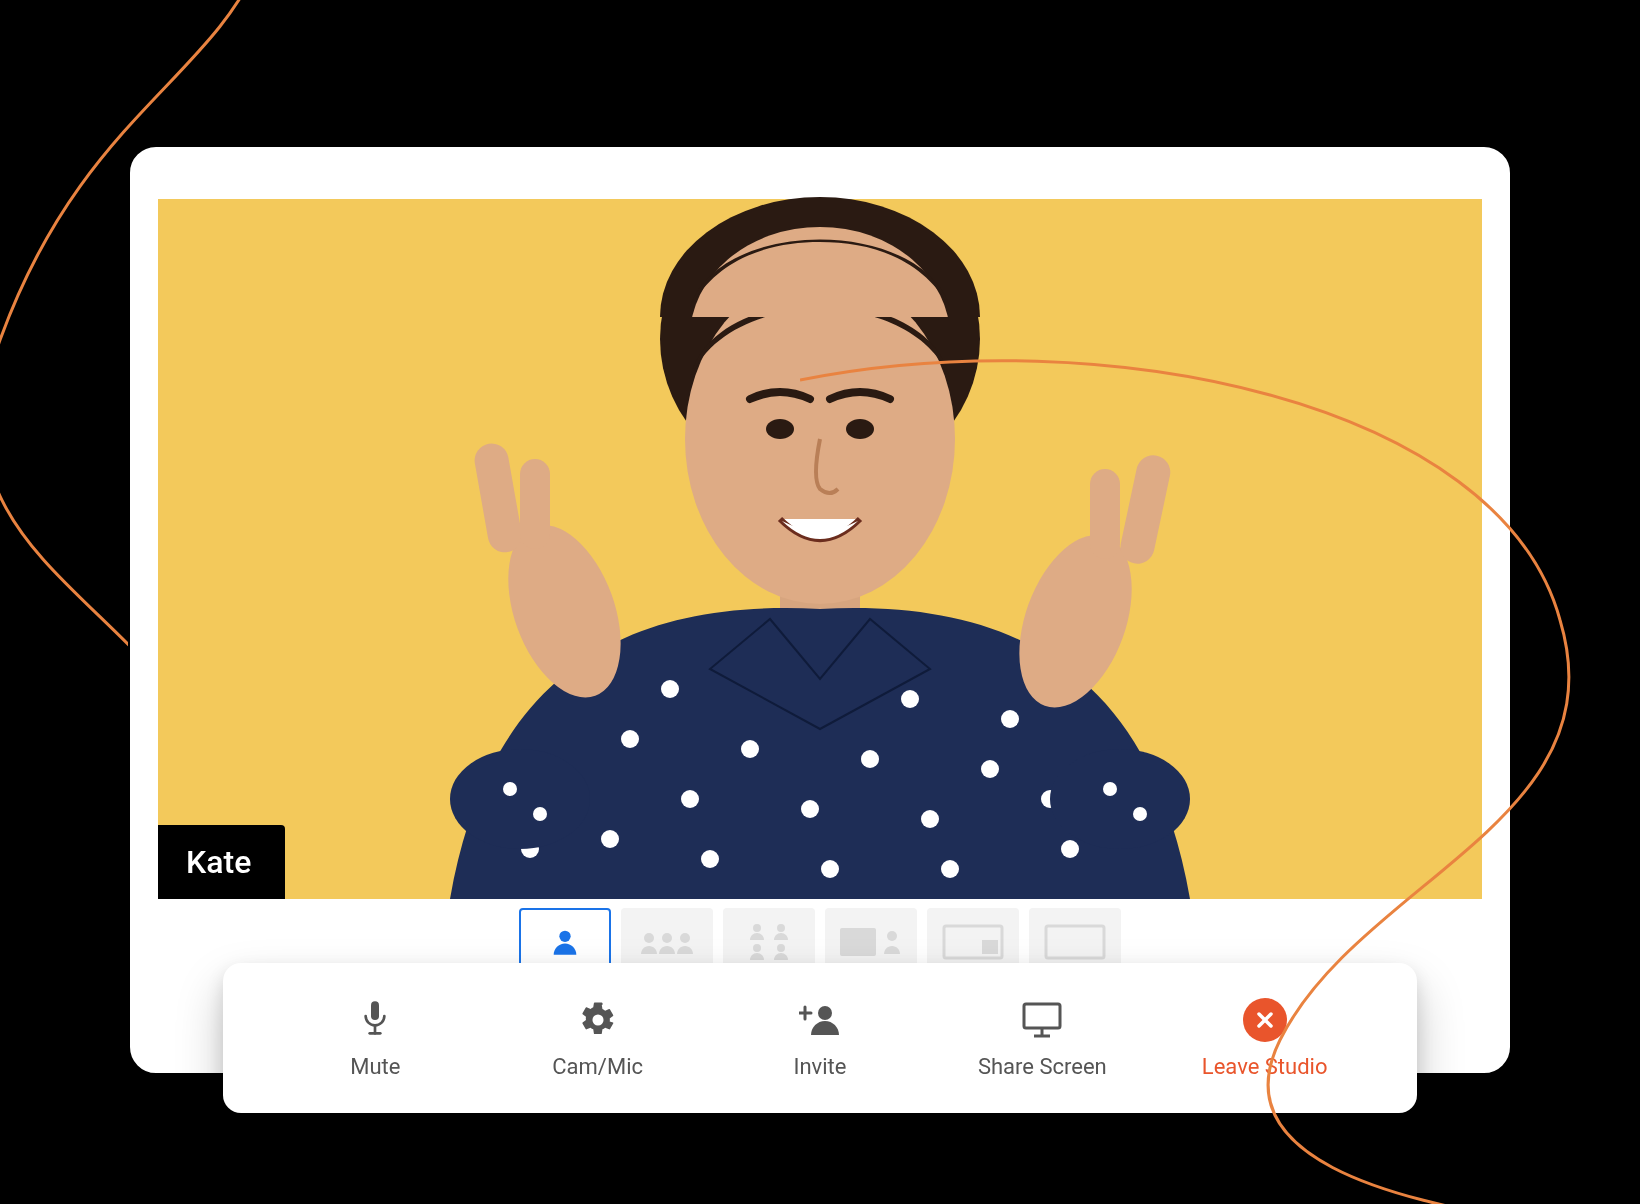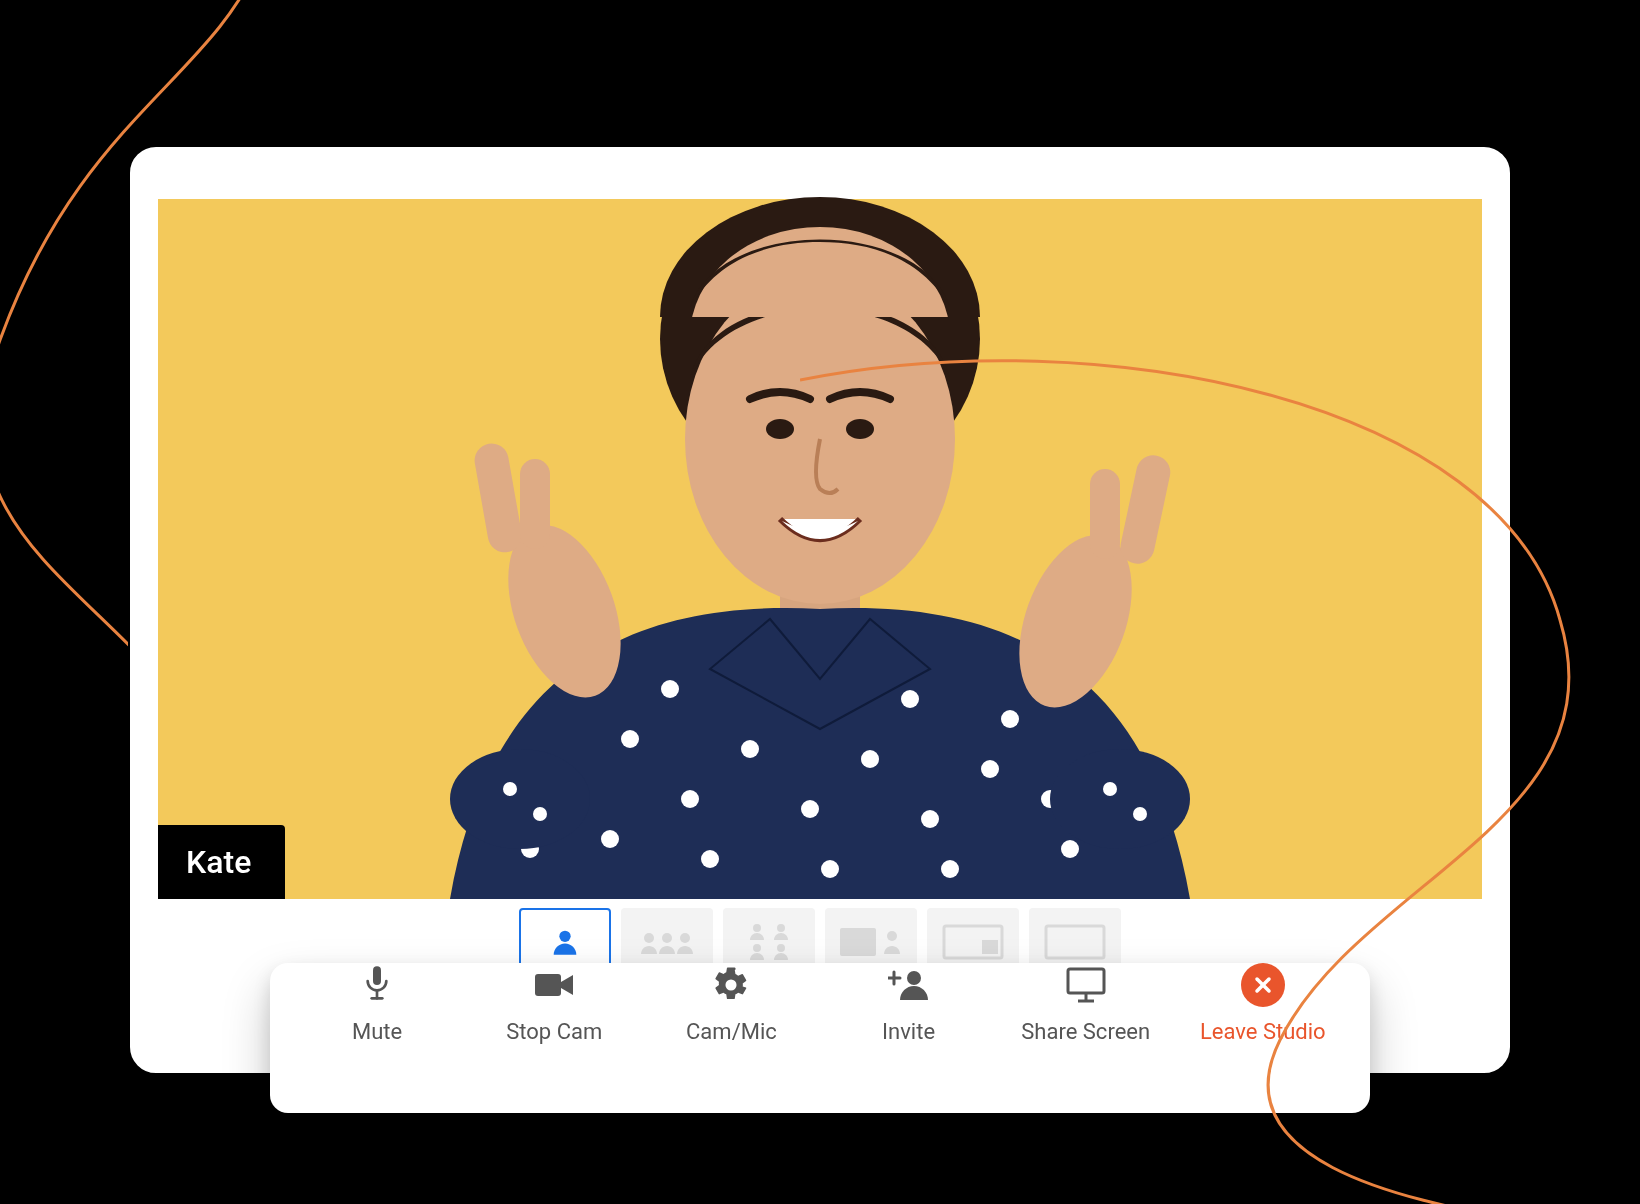--- a/index.html
+++ b/index.html
@@ -103,26 +103,27 @@
     background: #fff;
     border: 2px solid #1a73e8;
   }
   .layout-item svg { display: block; }
 
   .toolbar {
     position: absolute;
     left: 50%;
     transform: translateX(-50%);
     bottom: -40px;
-    width: 1100px;
+    width: 1194px;
     height: 150px;
     background: #fff;
     border-radius: 18px;
     box-shadow: 0 24px 48px rgba(0,0,0,0.22), 0 8px 18px rgba(0,0,0,0.12);
     display: flex;
+    align-items: center;
     justify-content: space-evenly;
     z-index: 6;
   }
   .tool-btn {
     display: flex;
     flex-direction: column;
     align-items: center;
     gap: 12px;
     cursor: pointer;
     color: #555;
@@ -298,29 +299,20 @@
         <svg width="32" height="40" viewBox="0 0 24 30" fill="currentColor">
             <rect x="9" y="1" width="6" height="14" rx="3"></rect>
             <path d="M5 12a7 7 0 0 0 14 0" fill="none" stroke="currentColor" stroke-width="2" stroke-linecap="round"></path>
             <line x1="12" y1="19" x2="12" y2="25" stroke="currentColor" stroke-width="2" stroke-linecap="round"></line>
             <line x1="8" y1="25" x2="16" y2="25" stroke="currentColor" stroke-width="2" stroke-linecap="round"></line>
           </svg>
       </span>
       <span>Mute</span>
     </div>
 
-    <div class="tool-btn">
-      <span class="icon-wrap">
-        <svg width="42" height="30" viewBox="0 0 42 30" fill="currentColor">
-            <rect x="2" y="4" width="26" height="22" rx="3"></rect>
-            <path d="M28 12 L40 5 V25 L28 18 Z"></path>
-          </svg>
-      </span>
-      <span>Stop Cam</span>
-    </div>
 
     <div class="tool-btn">
       <span class="icon-wrap">
         <svg width="38" height="38" viewBox="0 0 24 24" fill="currentColor">
             <path d="M19.4 13a7.5 7.5 0 0 0 .1-1 7.5 7.5 0 0 0-.1-1l2.1-1.6a.5.5 0 0 0 .1-.6l-2-3.5a.5.5 0 0 0-.6-.2l-2.5 1a7.3 7.3 0 0 0-1.7-1l-.4-2.6A.5.5 0 0 0 13.9 1h-4a.5.5 0 0 0-.5.4L9 4a7.3 7.3 0 0 0-1.7 1l-2.5-1a.5.5 0 0 0-.6.2l-2 3.5a.5.5 0 0 0 .1.6L4.4 10a7.5 7.5 0 0 0-.1 1 7.5 7.5 0 0 0 .1 1l-2.1 1.6a.5.5 0 0 0-.1.6l2 3.5a.5.5 0 0 0 .6.2l2.5-1a7.3 7.3 0 0 0 1.7 1l.4 2.6a.5.5 0 0 0 .5.4h4a.5.5 0 0 0 .5-.4l.4-2.6a7.3 7.3 0 0 0 1.7-1l2.5 1a.5.5 0 0 0 .6-.2l2-3.5a.5.5 0 0 0-.1-.6zM12 15.5A3.5 3.5 0 1 1 15.5 12 3.5 3.5 0 0 1 12 15.5z"></path>
           </svg>
       </span>
       <span>Cam/Mic</span>
     </div>
 

